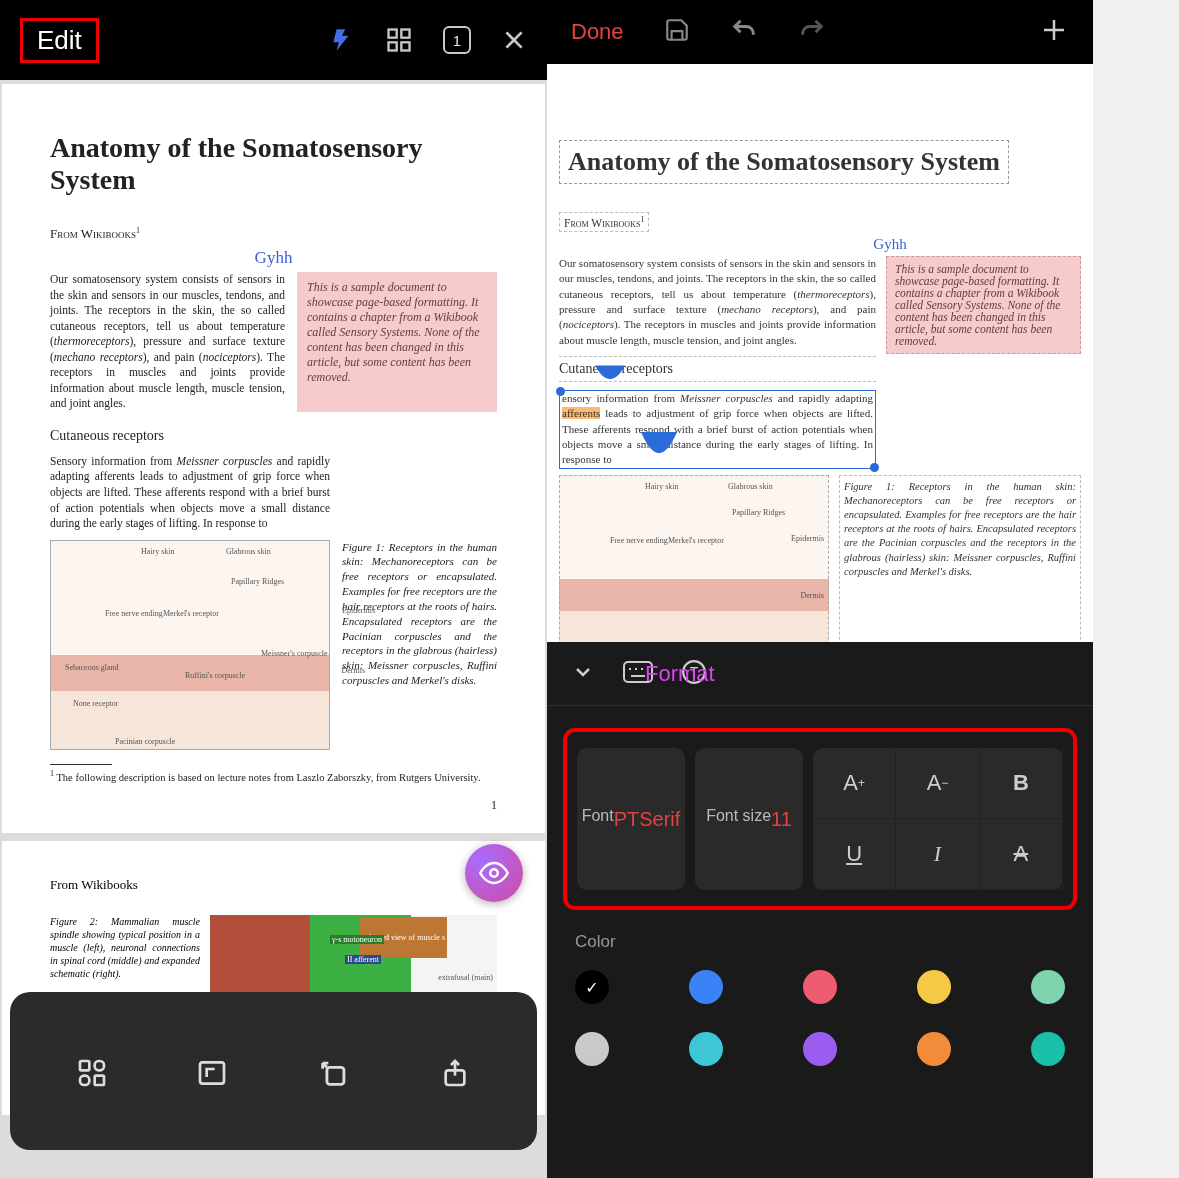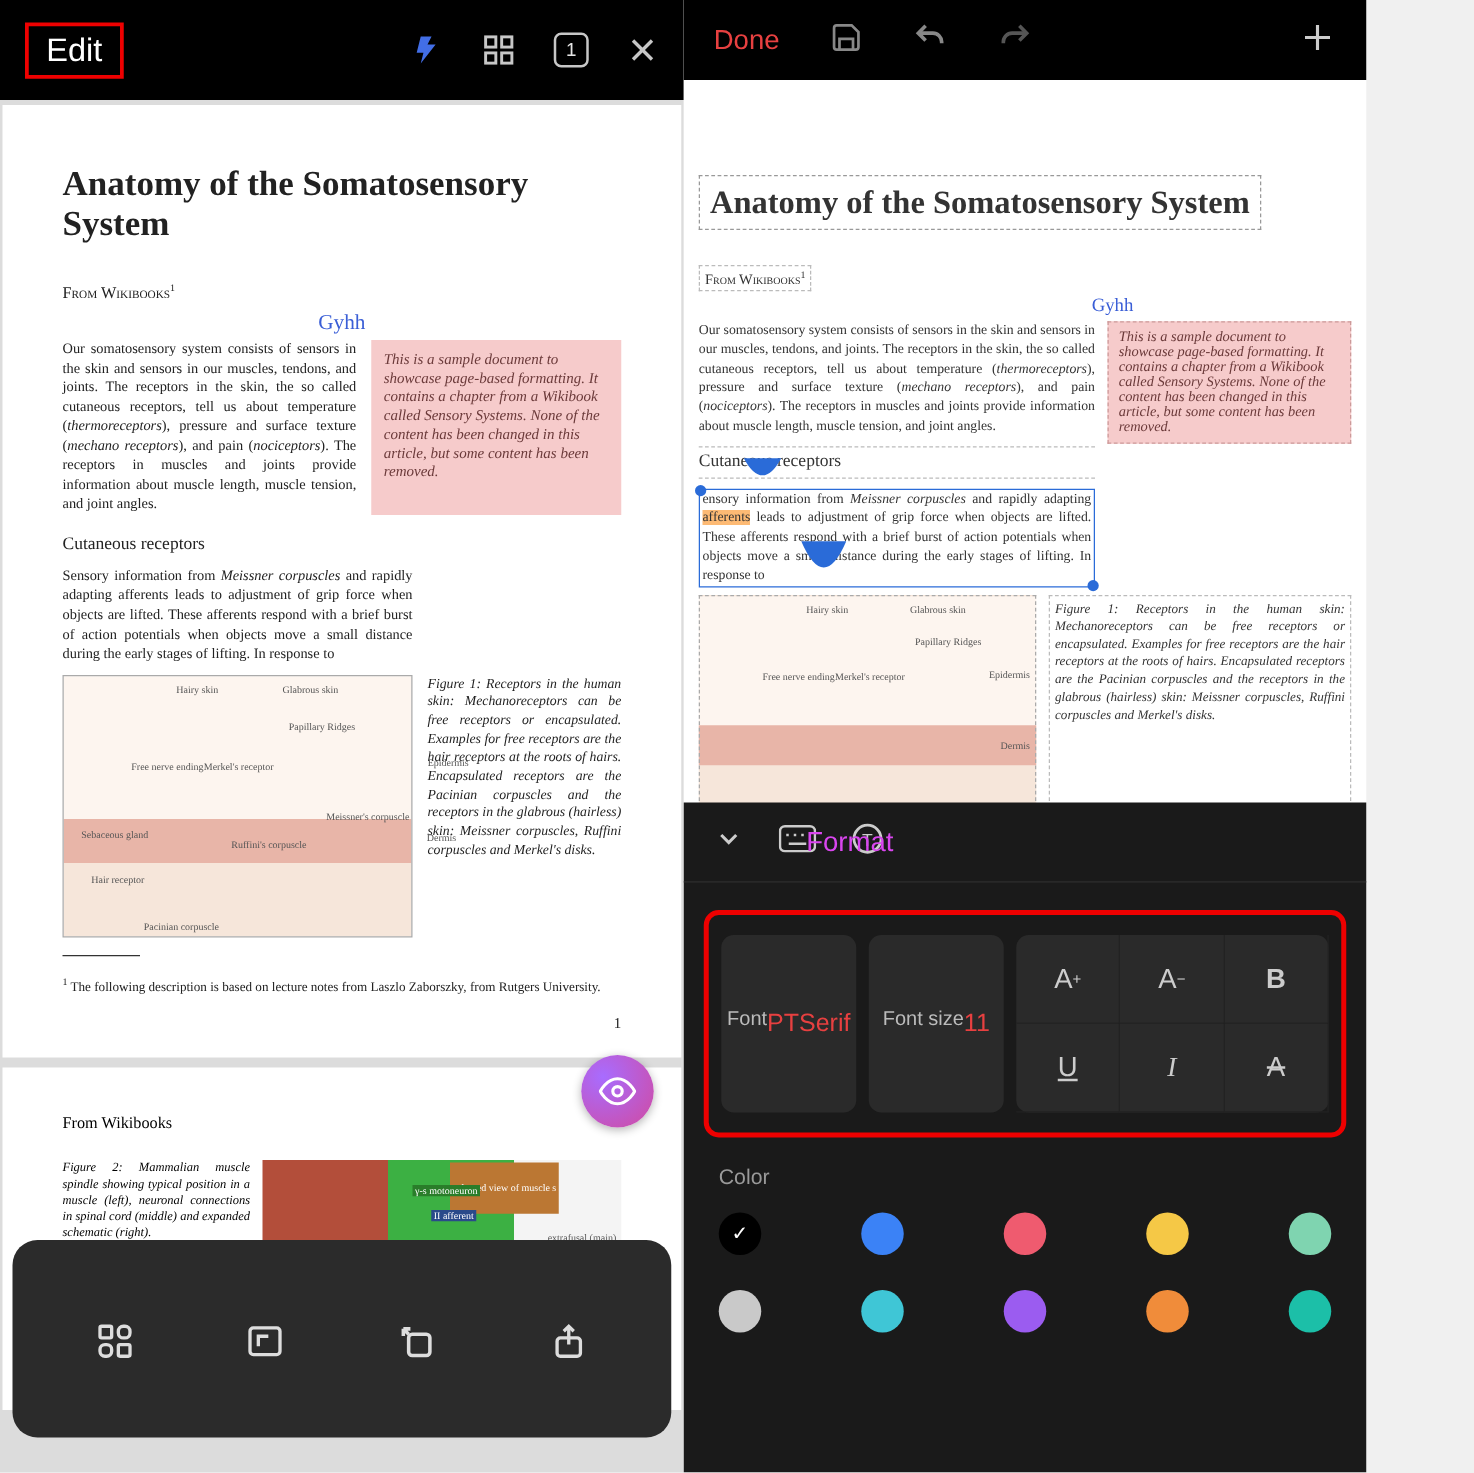--- a/index.html
+++ b/index.html
@@ -24,21 +24,21 @@
 .body-row { display:flex; gap:12px; }
 .body-col { flex:1; font-size:11.5px; text-align:justify; line-height:1.35; }
 .callout { flex:0 0 200px; background:#f6cbcb; padding:8px 10px; font-style:italic; font-size:12px; color:#6b3a3a; }
 .italic { font-style:italic; }
 .subhead { font-size:14px; font-weight:500; margin:16px 0 10px; }
 .fig-row { display:flex; gap:12px; margin-top:8px; }
 .fig-img { flex:0 0 280px; height:210px; background:linear-gradient(#fdf5ef 0 55%,#e8b5a8 55% 72%,#f6e6da 72% 100%); border:1px solid #aaa; position:relative; }
 .fig-label { position:absolute; font-size:8px; color:#555; }
 .fig-cap { flex:1; font-size:11px; font-style:italic; text-align:justify; line-height:1.35; }
 .footnote-rule { width:62px; border-top:1.5px solid #333; margin-top:14px; }
-.footnote { font-size:10.5px; margin-top:16px; }
+.footnote { font-size:10.5px; margin-top:4px; }
 .pagenum { text-align:right; font-size:12px; margin-top:16px; }
 
 .doc-page2 { background:#fff; margin:0 2px; padding:36px 48px 100px 48px; font-family:Georgia,serif; }
 .doc-page2 .body-row2 { display:flex; gap:10px; }
 .fig2-cap { flex:0 0 150px; font-size:10px; font-style:italic; text-align:justify; line-height:1.3; }
 .fig2-img { flex:1; height:100px; background:linear-gradient(90deg,#b34e3a 0 35%,#3cb043 35% 70%,#f4f4f4 70% 100%); position:relative; }
 
 
 .eye-fab { position:absolute; right:24px; top:844px; width:58px; height:58px; border-radius:50%; background:radial-gradient(circle at 30% 30%,#a86cff,#d14aa0); display:flex; align-items:center; justify-content:center; color:#fff; box-shadow:0 2px 8px rgba(0,0,0,0.3); }
 
@@ -141,21 +141,21 @@
         <span class="fig-label" style="top:6px;left:90px">Hairy skin</span>
         <span class="fig-label" style="top:6px;left:175px">Glabrous skin</span>
         <span class="fig-label" style="top:65px;right:-46px">Epidermis</span>
         <span class="fig-label" style="top:125px;right:-36px">Dermis</span>
         <span class="fig-label" style="top:36px;left:180px">Papillary Ridges</span>
         <span class="fig-label" style="top:68px;left:54px">Free nerve ending</span>
         <span class="fig-label" style="top:68px;left:112px">Merkel's receptor</span>
         <span class="fig-label" style="top:108px;left:210px">Meissner's corpuscle</span>
         <span class="fig-label" style="top:130px;left:134px">Ruffini's corpuscle</span>
         <span class="fig-label" style="top:122px;left:14px">Sebaceous gland</span>
-        <span class="fig-label" style="top:158px;left:22px">Hair receptor</span>
+        <span class="fig-label" style="top:158px;left:22px">None receptor</span>
         <span class="fig-label" style="top:196px;left:64px">Pacinian corpuscle</span>
       </div>
       <div class="fig-cap">Figure 1:  Receptors in the human skin: Mechanoreceptors can be free receptors or encapsulated. Examples for free receptors are the hair receptors at the roots of hairs. Encapsulated receptors are the Pacinian corpuscles and the receptors in the glabrous (hairless) skin: Meissner corpuscles, Ruffini corpuscles and Merkel's disks.</div>
     </div>
     <div class="footnote-rule"></div>
     <div class="footnote"><span class="sup">1</span><span> The following description is based on lecture notes from Laszlo Zaborszky, from Rutgers University.</span></div>
     <div class="pagenum">1</div>
   </div>
 
   <div class="doc-page2">

